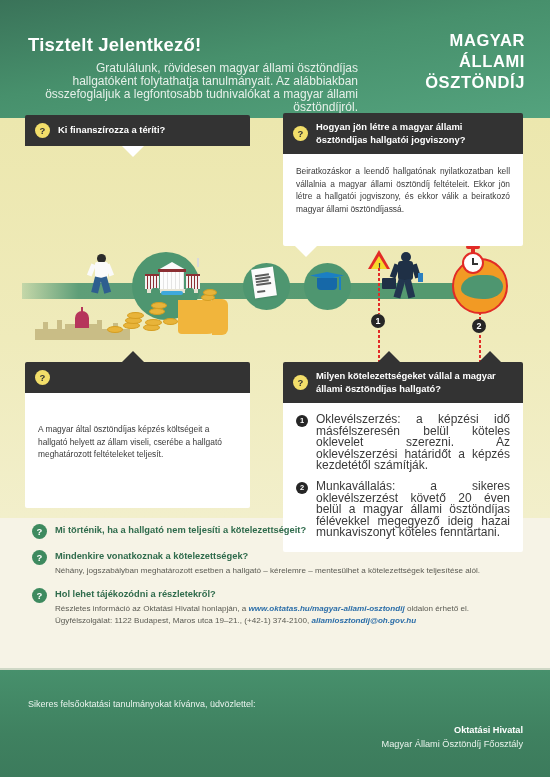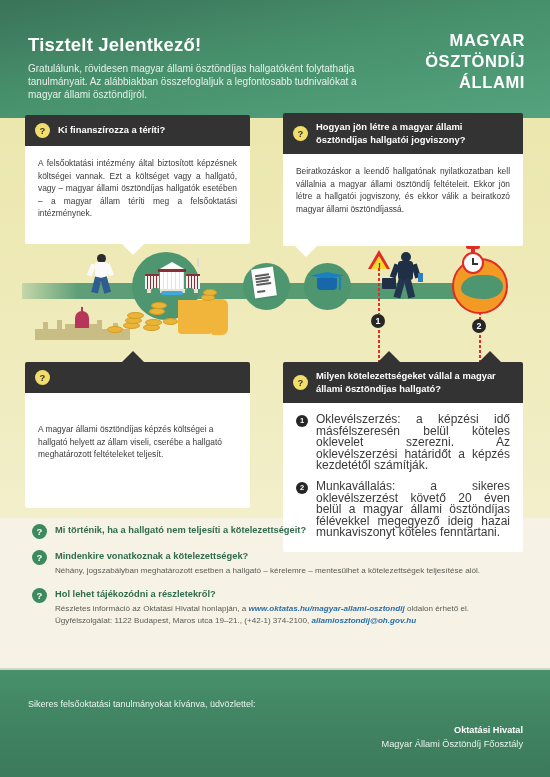--- a/index.html
+++ b/index.html
@@ -24,21 +24,21 @@
     position:absolute; left:0; top:0; width:550px; height:118px;
     background:linear-gradient(170deg,#3A7359 0%,#47906C 45%,#54A37E 100%);
   }
   .header-inner { position:relative; width:100%; height:100%; }
   .hdr-title {
     position:absolute; left:28px; top:34px;
     font-size:18.5px; font-weight:bold; color:#FFFFFF; letter-spacing:.2px;
   }
   .hdr-sub {
     position:absolute; left:28px; top:62px; width:330px;
-    font-size:10px; line-height:13px; color:#E6F0E9;
+    font-size:12px; line-height:13px; color:#E6F0E9;text-align:right;
   }
   .hdr-brand {
     position:absolute; right:25px; top:30px; width:150px;
     text-align:right; color:#FFFFFF; font-weight:bold;
     font-size:16.5px; line-height:21px; letter-spacing:.6px;
   }
 
   
   .band {
     position:absolute; left:0; top:118px; width:550px; height:400px;
@@ -235,22 +235,22 @@
 <body>
 
 <div class="page">
 
   <div class="header">
     <div class="header-inner">
       <div class="hdr-title">Tisztelt Jelentkező!</div>
       <div class="hdr-sub">Gratulálunk, rövidesen magyar állami ösztöndíjas hallgatóként folytathatja tanulmányait. Az alábbiakban összefoglaljuk a legfontosabb tudnivalókat a magyar állami ösztöndíjról.</div>
       <div class="hdr-brand">
         <div>MAGYAR</div>
+        <div>ÁLLAMI</div>
         <div>ÖSZTÖNDÍJ</div>
-        <div>ÁLLAMI</div>
       </div>
     </div>
   </div>
 
   <div class="band">
     <div class="band-fade"></div>
   </div>
   <div class="lower-cream"></div>
 
   <div>
@@ -356,39 +356,38 @@
     <div class="dotline" style="left:479px;top:312px;height:8px;"></div>
     <div class="numbadge" style="left:472px;top:319px;">2</div>
     <div class="dotline" style="left:479px;top:335px;height:27px;"></div>
   </div>
 
   <div class="card card1">
     <div class="card-head">
       <div class="qmark">?</div>
       <div class="card-qtext">Ki finanszírozza a téríti?</div>
     </div>
-    <div class="card-body">A felsőoktatási intézmény által biztosított képzésnek költségei vannak. Ezt a költséget vagy a hallgató, vagy – magyar állami ösztöndíjas hallgatók esetében – a magyar állam téríti meg a felsőoktatási intézménynek.</div>
     <div class="tail-down" style="left:97px;bottom:-11px;"></div>
   </div>
 
   <div class="card card2">
     <div class="card-head">
       <div class="qmark">?</div>
       <div class="card-qtext">Hogyan jön létre a magyar állami ösztöndíjas hallgatói jogviszony?</div>
     </div>
     <div class="card-body">Beiratkozáskor a leendő hallgatónak nyilatkozatban kell vállalnia a magyar állami ösztöndíj feltételeit. Ekkor jön létre a hallgatói jogviszony, és ekkor válik a beiratkozó magyar állami ösztöndíjassá.</div>
     <div class="tail-down" style="left:12px;bottom:-11px;"></div>
   </div>
 
   <div class="card card3">
     <div class="tail-up-dark" style="left:97px;top:-11px;"></div>
     <div class="card-head">
       <div class="qmark">?</div>
     </div>
-    <div class="card-body">A magyar állami ösztöndíjas képzés költségei a hallgató helyett az állam viseli, cserébe a hallgató meghatározott feltételeket teljesít.</div>
+    <div class="card-body">A magyar által ösztöndíjas képzés költségeit a hallgató helyett az állam viseli, cserébe a hallgató meghatározott feltételeket teljesít.</div>
   </div>
 
   <div class="card card4">
     <div class="tail-up-dark" style="left:95px;top:-11px;"></div>
     <div class="tail-up-dark" style="left:196px;top:-11px;"></div>
     <div class="card-head">
       <div class="qmark">?</div>
       <div class="card-qtext">Milyen kötelezettségeket vállal a magyar állami ösztöndíjas hallgató?</div>
     </div>
     <div class="card-body">

